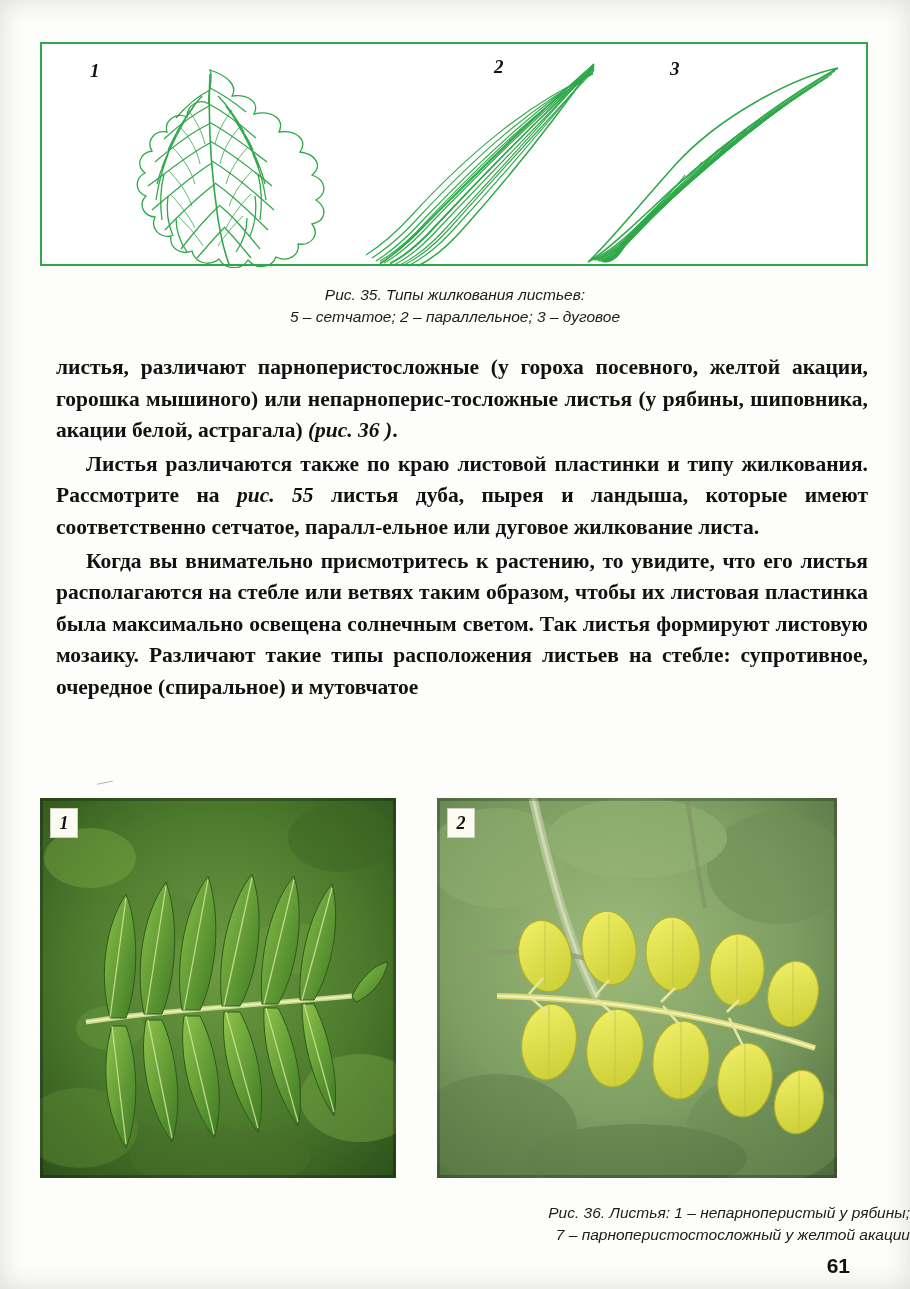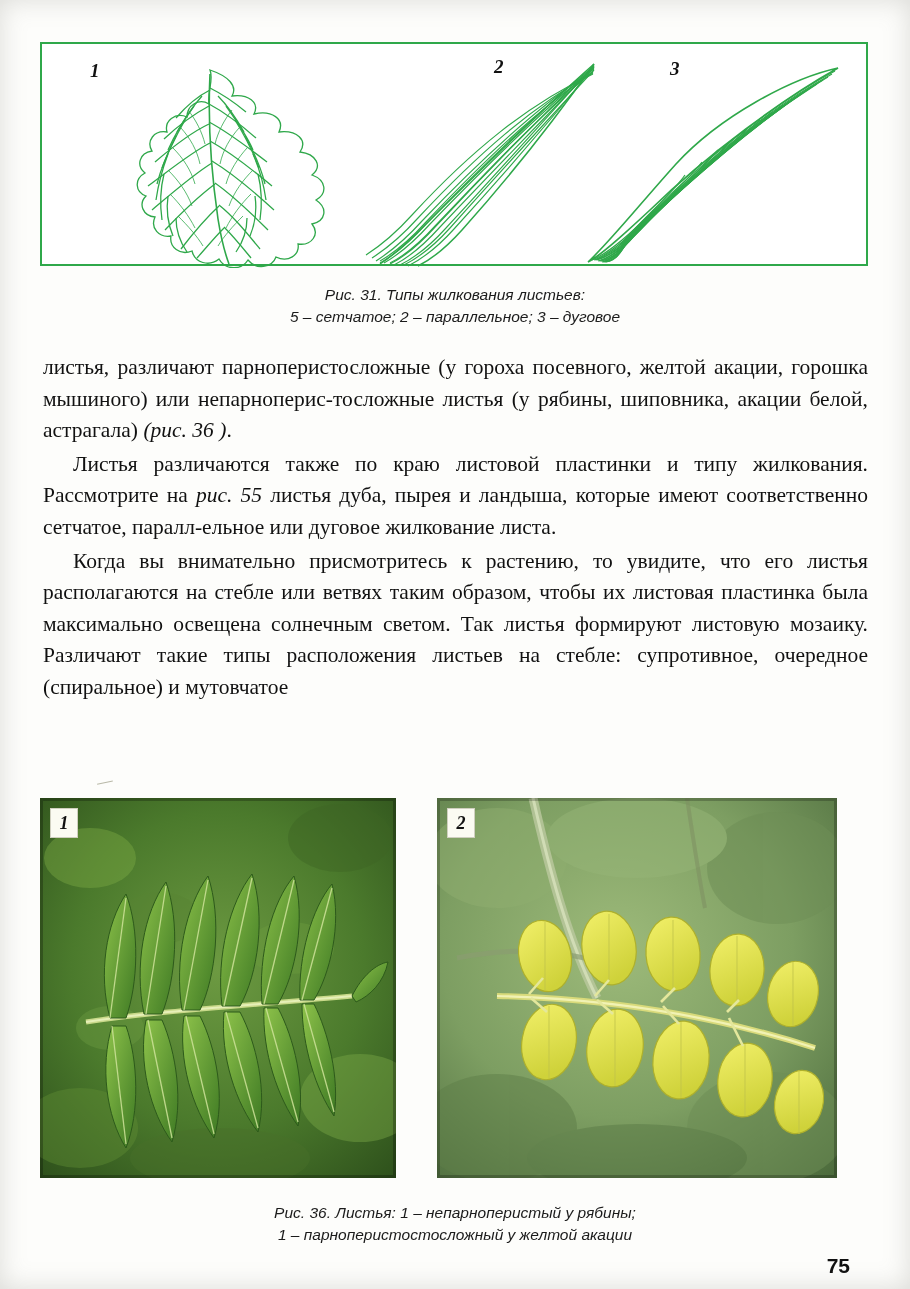--- a/index.html
+++ b/index.html
@@ -66,21 +66,22 @@
     left: 40px;
     top: 352px;
     width: 828px;
     font-family: "Liberation Serif", serif;
     font-size: 21.5px;
     line-height: 1.47;
     color: #111111;
     text-align: justify;
   }
   .body-text p {
-    margin: 0 0 2px 3px;
+    margin: 0 0 2px 16px;
+    font-weight: bold;
   }
   .body-text p.ind { text-indent: 30px; }
   .body-text i { font-style: italic; }
 
   
   .photo {
     position: absolute;
     box-sizing: border-box;
     overflow: hidden;
   }
@@ -111,21 +112,21 @@
     font-weight: bold;
     font-style: italic;
     font-size: 18px;
     display: flex;
     align-items: center;
     justify-content: center;
     z-index: 5;
   }
   .photo svg { position: absolute; left: 0; top: 0; }
 
-  #cap36 { left: 0; top: 1202px; }
+  #cap36 { left: 0; top: 1202px; text-align: right; }
 
   .page-number {
     position: absolute;
     right: 60px;
     top: 1254px;
     font-family: "Liberation Sans", sans-serif;
     font-weight: bold;
     font-size: 21px;
     color: #111;
   }
@@ -257,21 +258,21 @@
         <path d="M643,131 C630,150 600,175 578,201"></path>
       </g>
     </svg>
 
     <div class="fig-num fig35-num1">1</div>
     <div class="fig-num fig35-num2">2</div>
     <div class="fig-num fig35-num3">3</div>
   </div>
 
   <div class="caption" id="cap35">
-    <div>Рис. 31. Типы жилкования листьев:</div>
+    <div>Рис. 35. Типы жилкования листьев:</div>
     <div>5 – сетчатое; 2 – параллельное; 3 – дуговое</div>
   </div>
 
   <div class="body-text">
     <p>листья, различают парноперистосложные (у гороха посевного, желтой акации, горошка мышиного) или непарноперис-тосложные листья (у рябины, шиповника, акации белой, астрагала) <i>(рис. 36 )</i>.</p>
     <p class="ind">Листья различаются также по краю листовой пластинки и типу жилкования. Рассмотрите на <i>рис. 55</i> листья дуба, пырея и ландыша, которые имеют соответственно сетчатое, паралл-ельное или дуговое жилкование листа.</p>
     <p class="ind">Когда вы внимательно присмотритесь к растению, то увидите, что его листья располагаются на стебле или ветвях таким образом, чтобы их листовая пластинка была максимально освещена солнечным светом. Так листья формируют листовую мозаику. Различают такие типы расположения листьев на стебле: супротивное, очередное (спиральное) и мутовчатое</p>
   </div>
 
   <div class="tickmark"></div>
@@ -415,19 +416,19 @@
           <path d="M226,208 L242,226"></path>
         <path d="M292,220 L306,248"></path>
       </g>
       <rect width="400" height="380" fill="none" stroke="rgba(0,0,0,0.22)" stroke-width="6"></rect>
     </svg>
     <div class="badge">2</div>
   </div>
 
   <div class="caption" id="cap36">
     <div>Рис. 36. Листья: 1 – непарноперистый у рябины;</div>
-    <div>1 – парноперистостосложный у желтой акации</div>
-  </div>
-
-  <div class="page-number">75</div>
+    <div>7 – парноперистостосложный у желтой акации</div>
+  </div>
+
+  <div class="page-number">61</div>
 
   <div class="edge-shadow"></div>
 </div>
 
 </body></html>

